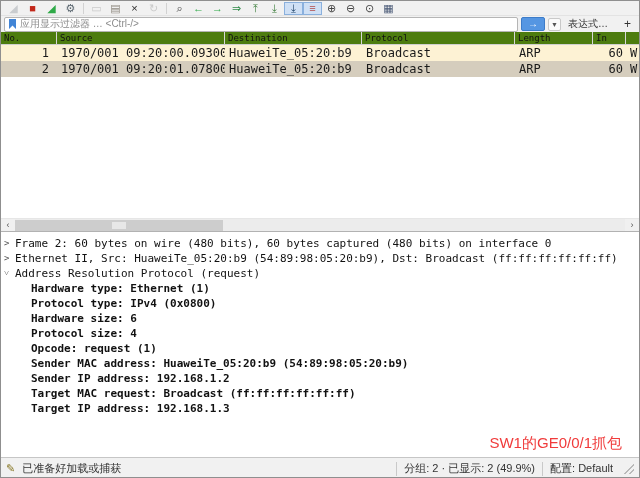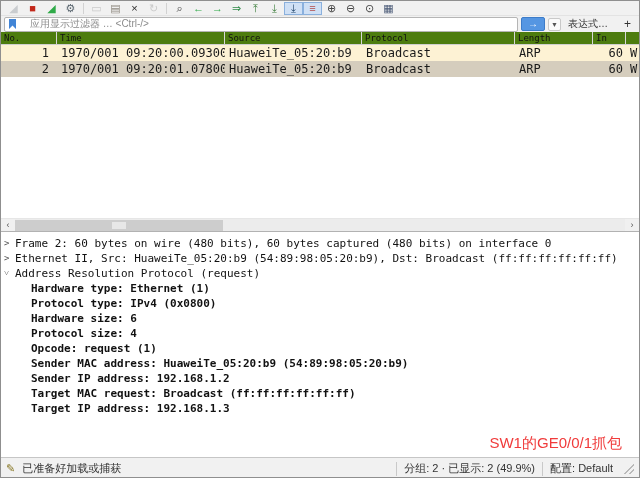--- a/index.html
+++ b/index.html
@@ -6,21 +6,21 @@
   .window{position:relative;width:640px;height:478px;box-sizing:border-box;border:1px solid #8f8f8f;
           background:#fff;font-family:"Liberation Sans",sans-serif;overflow:hidden;}
   
   .toolbar{height:15px;background:#f1f1f1;display:flex;align-items:center;padding:0 3px;border-bottom:1px solid #e3e3e3;box-sizing:border-box;}
   .tbi{width:19px;height:13px;font-size:11px;line-height:12px;text-align:center;flex:0 0 auto;box-sizing:border-box;}
   .tbi.toggled{background:#cfe0f5;border:1px solid #8ab0dd;line-height:11px;}
   .tbi.disabled{opacity:.45;}
   .tb-sep{width:1px;height:11px;background:#d2d2d2;margin:0 3px;flex:0 0 auto;}
   
   .filterbar{height:16px;background:#f1f1f1;display:flex;align-items:center;padding:0 3px;gap:3px;box-sizing:border-box;}
-  .filter-input{flex:1;height:13px;background:#fff;border:1px solid #b5b5b5;border-radius:2px;display:flex;align-items:center;gap:14px;padding:0 4px;}
+  .filter-input{flex:1;height:13px;background:#fff;border:1px solid #b5b5b5;border-radius:2px;display:flex;align-items:center;gap:4px;padding:0 4px;}
   .bookmark{width:7px;height:10px;background:#4285d6;clip-path:polygon(0 0,100% 0,100% 100%,50% 66%,0 100%);flex:0 0 auto;}
   .filter-placeholder{font-size:10px;color:#8c8c8c;white-space:nowrap;overflow:hidden;}
   .apply-btn{width:22px;height:12px;background:#5596e2;border:1px solid #3d7cc9;border-radius:2px;color:#fff;font-size:10px;line-height:11px;text-align:center;}
   .caret-btn{font-size:7px;color:#555;padding:0 2px;border:1px solid #c9c9c9;border-radius:2px;height:11px;line-height:11px;background:#fafafa;}
   .expr-btn{font-size:10px;color:#333;padding:0 4px;white-space:nowrap;}
   .plus-btn{font-size:12px;color:#333;padding:0 5px;margin-left:4px;}
   
   .grid{display:grid;grid-template-columns:56px 168px 137px 153px 78px 33px 1fr;}
   .plheader{height:13px;background:#4d7c0f;border-bottom:1px solid #cfcfcf;font-family:"DejaVu Sans Mono",monospace;font-size:9px;color:#111;box-sizing:border-box;}
   .plheader span{border-right:1px solid #d8d8d8;padding:0 3px;line-height:12px;white-space:nowrap;overflow:hidden;}
@@ -90,22 +90,22 @@
     </div>
     <span class="apply-btn">→</span>
     <span class="caret-btn">▼</span>
     <span class="expr-btn">表达式…</span>
     <span class="plus-btn">+</span>
   </div>
 
   <div>
     <div class="grid plheader">
       <span>No.</span>
-      <span>Time</span>
       <span>Source</span>
+      <span>Destination</span>
       <span>Protocol</span>
       <span>Length</span>
       <span>In</span>
     </div>
     <div class="grid plrow row-1">
       <span class="c-no">1</span>
       <span>1970/001 09:20:00.093000</span>
       <span>HuaweiTe_05:20:b9</span>
       <span>Broadcast</span>
       <span>ARP</span>

